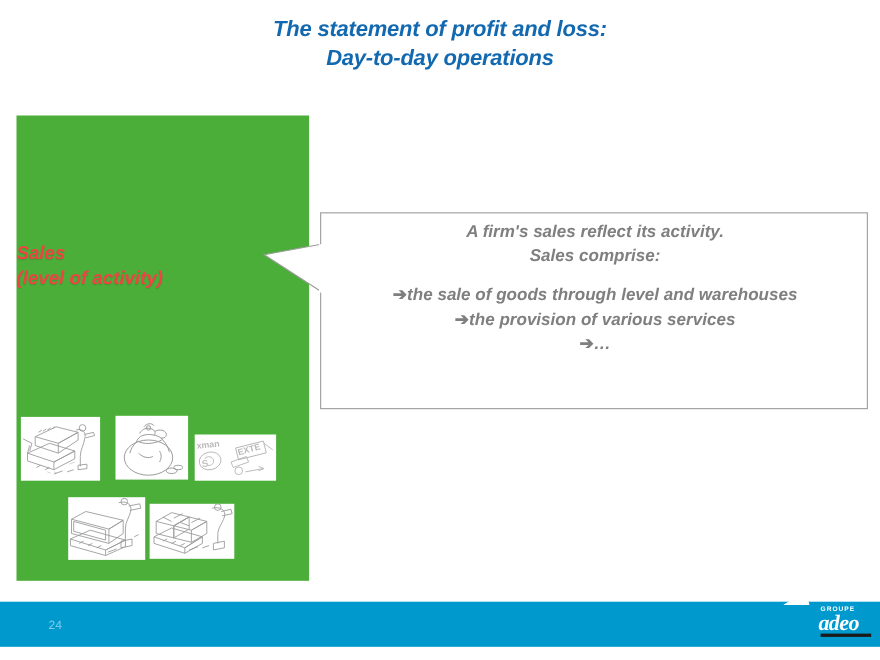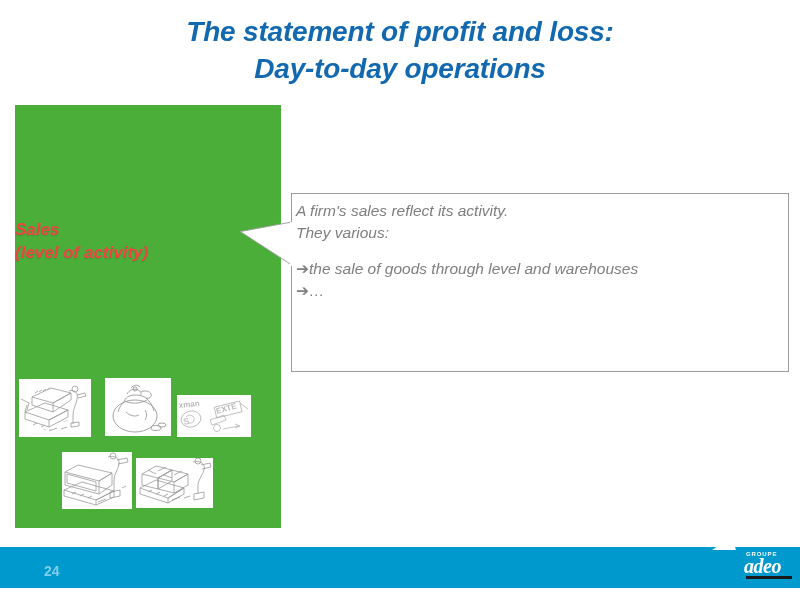--- a/index.html
+++ b/index.html
@@ -16,21 +16,21 @@
   }
 
   
   #slide-title {
     position: absolute;
     left: 0;
     top: 14px;
     width: 800px;
     text-align: center;
     color: #1269B0;
-    font-size: 28px;
+    font-size: 20px;
     font-weight: bold;
     font-style: italic;
     line-height: 1.32;
     letter-spacing: -0.2px;
     white-space: pre-line;
   }
 
   
   #green-panel {
     position: absolute;
@@ -75,24 +75,24 @@
     width: 54px;
     height: 44px;
     overflow: visible;
   }
 
   #callout-text {
     position: absolute;
     left: 296px;
     top: 200px;
     width: 490px;
-    text-align: left;
+    text-align: center;
     color: #7f7f7f;
     font-size: 15.5px;
-    font-weight: normal;
+    font-weight: bold;
     font-style: italic;
     line-height: 1.42;
   }
   #callout-text .blank-line { display: block; height: 14px; }
   #callout-text .bullet-line { display: block; }
   #callout-text .arrow { font-style: normal; }
 
   
   .sketch {
     position: absolute;
@@ -113,22 +113,22 @@
     top: 547px;
     width: 800px;
     height: 41px;
     background: #0099CE;
   }
   #page-number {
     position: absolute;
     left: 44px;
     top: 563px;
     color: #7FCDE9;
-    font-size: 14px;
-    font-weight: bold;
+    font-size: 11px;
+    font-weight: normal;
   }
   #footer-notch {
     position: absolute;
     left: 712px;
     top: 537px;
     width: 24px;
     height: 13px;
   }
   #brand-groupe {
     position: absolute;
@@ -274,26 +274,29 @@
 <div id="callout-box"></div>
 
 <svg id="callout-tail" width="56" height="46" viewBox="0 0 56 46">
   <polygon points="0,10 54,0 54,45" fill="#ffffff" stroke="none"></polygon>
   <polyline points="54,0 0,10 54,45" fill="none" stroke="#9c9c9c" stroke-width="1"></polyline>
   <rect x="52" y="0" width="4" height="46" fill="#ffffff"></rect>
 </svg>
 
 <div id="callout-text">
   <span class="bullet-line">A firm's sales reflect its activity.</span>
-  <span class="bullet-line">They various:</span>
+  <span class="bullet-line">Sales comprise:</span>
   <span class="blank-line"></span>
   <span class="bullet-line">
     <span class="arrow">➔</span><span>the sale of goods through level and warehouses</span>
   </span>
   <span class="bullet-line">
+    <span class="arrow">➔</span><span>the provision of various services</span>
+  </span>
+  <span class="bullet-line">
     <span class="arrow">➔</span><span>…</span>
   </span>
 </div>
 
 <div id="footer-bar"></div>
 
 <svg id="footer-notch" width="24" height="13" viewBox="0 0 24 13">
   <polygon points="0,13 24,13 20,0" fill="#ffffff"></polygon>
 </svg>
 

